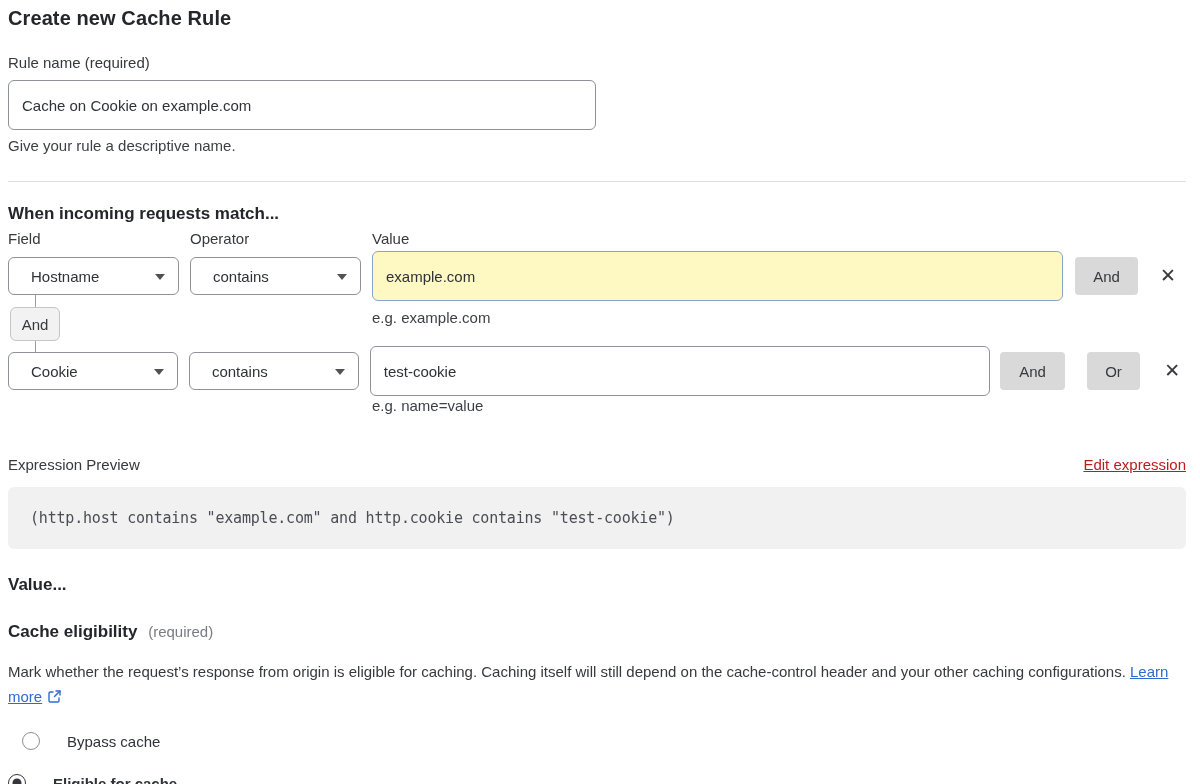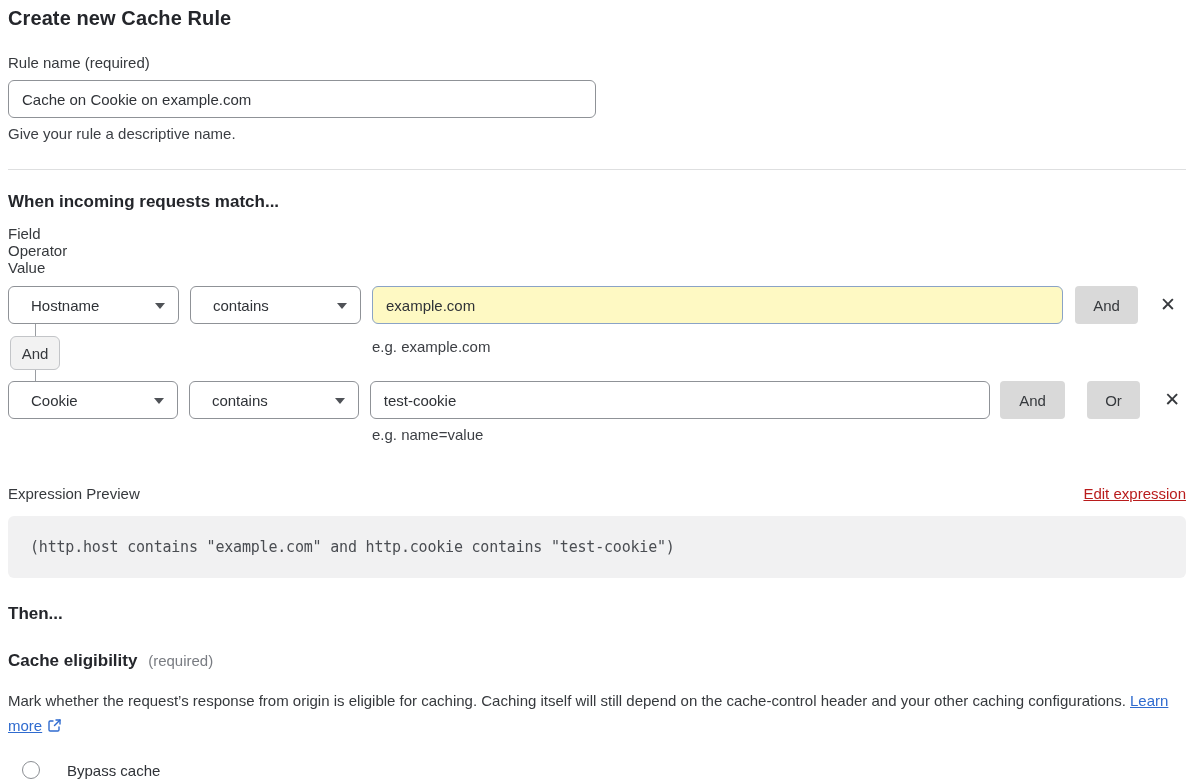--- a/index.html
+++ b/index.html
@@ -11,33 +11,33 @@
     overflow: hidden;
   }
   .page { width: 1178px; margin: 0 0 0 8px; padding-top: 7px; }
 
   h1.page-title { font-size: 20px; font-weight: 700; color: #24262b; letter-spacing: .1px; }
 
   .field-label { font-size: 15px; color: #36393d; margin-top: 24px; }
   .helper { font-size: 15px; color: #3c3f44; margin-top: 7px; }
 
   .text-input {
-    display: block; height: 38px;
+    display: block; height: 50px;
     border: 1px solid #8f9297; border-radius: 6px;
     background: #ffffff; color: #2f3237;
     font-size: 15px; font-family: "Liberation Sans", sans-serif;
     padding: 0 13px; outline: none; margin-top: 9px;
   }
   .rule-name-input { width: 588px; }
 
   hr.divider { border: none; border-top: 1px solid #dedfe0; margin-top: 27px; }
 
   h2.section-heading { font-size: 17px; font-weight: 700; color: #24262b; margin-top: 22px; }
 
-  .col-labels { display: flex; margin-top: 13px; font-size: 15px; color: #36393d; flex-direction: column; }
+  .col-labels { display: flex; margin-top: 6px; font-size: 15px; color: #36393d; }
   .col-labels .w-sel { width: 171px; margin-right: 11px; }
 
   .cond-row { display: flex; align-items: center; margin-top: 10px; height: 38px; }
   .select {
     position: relative; width: 171px; height: 38px; margin-right: 11px;
     border: 1px solid #8f9297; border-radius: 6px; background: #fff;
     display: flex; align-items: center; padding: 0 22px;
     font-size: 15px; color: #2f3237; cursor: pointer;
   }
   .select .chev {
@@ -177,21 +177,21 @@
   <div class="helper helper-val2">e.g. name=value</div>
 
   <div class="expr-head">
     <div class="expr-label">Expression Preview</div>
     <a class="blue-link" style="color: #b91c1c;">Edit expression</a>
   </div>
   <div class="code-block">
     <span>(http.host contains "example.com" and http.cookie contains "test-cookie")</span>
   </div>
 
-  <h2 class="section-heading then-heading">Then...</h2>
+  <h2 class="section-heading then-heading">Value...</h2>
 
   <div class="elig-heading">
     <span class="bold">Cache eligibility</span>
     <span class="req">(required)</span>
   </div>
 
   <p class="elig-desc"><span>Mark whether the request’s response from origin is eligible for caching. Caching itself will still depend on the cache-control header and your other caching configurations. </span><a class="blue-link" style="color: rgb(47, 107, 207);">Learn more</a><svg class="ext-icon" width="15" height="15" viewBox="0 0 15 15" fill="none" stroke="#2f6bcf" stroke-width="1.4" stroke-linecap="round" stroke-linejoin="round">
       <path d="M12 9v2.8c0 .7-.5 1.2-1.2 1.2H3.2C2.5 13 2 12.5 2 11.8V4.2C2 3.5 2.5 3 3.2 3H6"></path>
       <path d="M9 2h4v4"></path>
       <path d="M13 2L7.5 7.5"></path>

